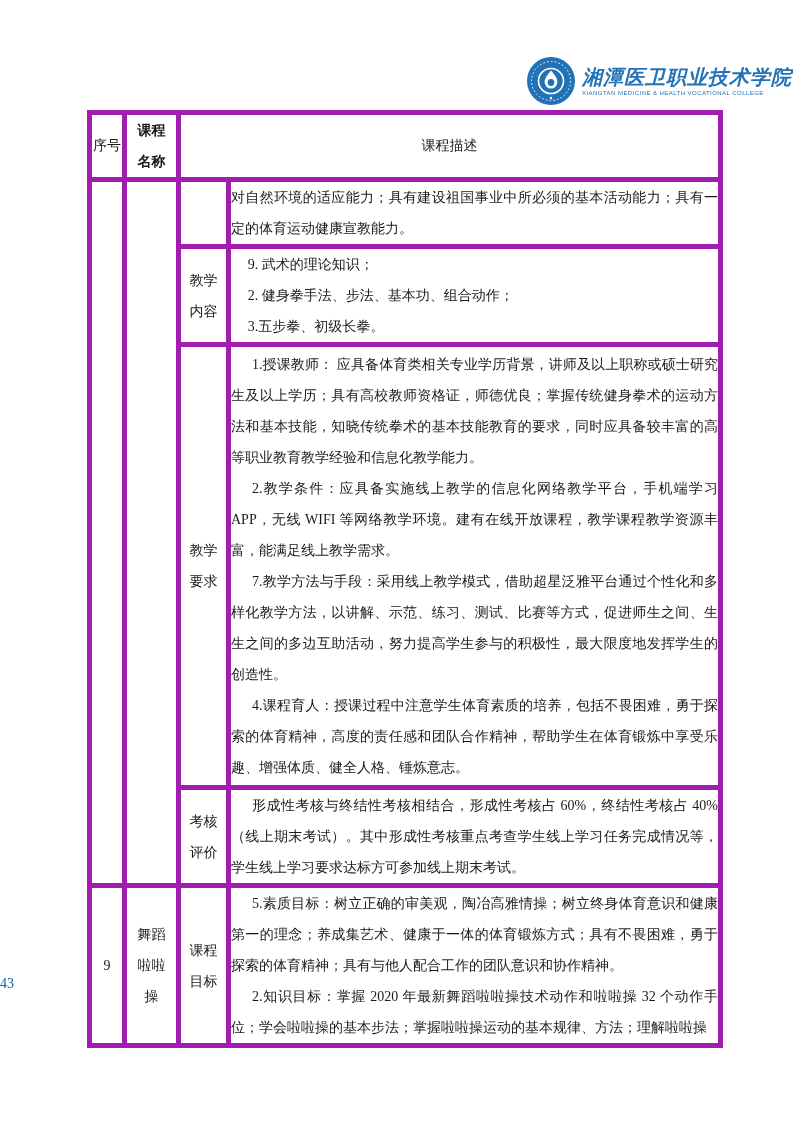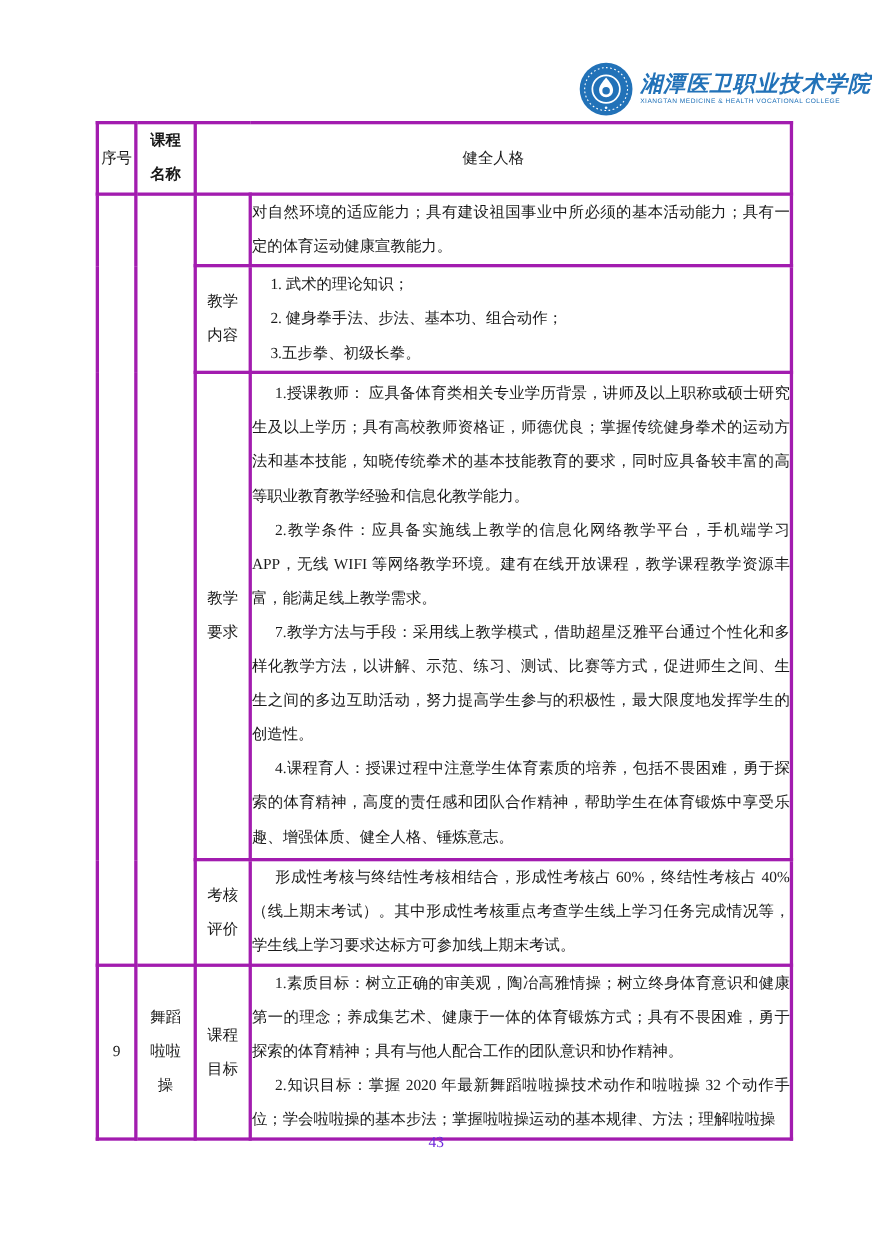--- a/index.html
+++ b/index.html
@@ -12,21 +12,21 @@
   .emblem { width:50px; height:50px; flex:0 0 auto; }
   .logo-text { margin-left:6px; display:flex; flex-direction:column; }
   .logo-cn { font-size:20px; font-weight:bold; font-style:italic; color:#2272b8;
     letter-spacing:1px; line-height:24px; white-space:nowrap; }
   .logo-en { font-size:6px; color:#2272b8; letter-spacing:0.45px; line-height:9px;
     white-space:nowrap; font-family:"Liberation Sans","DejaVu Sans",sans-serif; }
 
   
   table.doc { position:absolute; left:87px; top:110px; width:631px;
     border-collapse:collapse; table-layout:fixed; }
-  table.doc td, table.doc th { border:3px solid #a21caf; padding:0; vertical-align:middle;
+  table.doc td, table.doc th { border:5px solid #a21caf; padding:0; vertical-align:middle;
     font-size:14px; font-weight:normal; }
   .c-seq   { width:35px; }
   .c-name  { width:54px; }
   .c-label { width:50px; }
   .c-desc  { width:492px; }
 
   th.hdr { font-weight:bold; text-align:center; height:60px; font-size:14px; }
   .two-line { width:32px; margin:0 auto; line-height:31px; text-align:center; }
 
   td.labelcell { font-weight:bold; text-align:center; vertical-align:middle;margin-left:35px; }
@@ -37,22 +37,22 @@
   td.center { text-align:center; }
   .coursename { width:30px; margin:0 auto; line-height:31px; text-align:center; font-weight:normal; }
 
   .h-row1   { height:63px; }
   .h-row2   { height:97px; }
   .h-row3   { height:443px; }
   .h-row4   { height:93px; }
   .h-row9   { height:156px; }
 
   
-  .page-number { position:absolute; left:0; right:0; top:1032px; text-align:center;
-    font-size:14px; color:#6d28d9; }
+  .page-number { position:absolute; left:0; right:0; top:976px; 
+    font-size:14px; color:#0369a1; }
 </style>
 </head>
 <body>
 
 <div class="page">
 
   <div class="logo-block">
     <svg class="emblem" viewBox="0 0 50 50">
       <circle cx="25" cy="25" r="24" fill="#2272b8"></circle>
       <circle cx="25" cy="25" r="19.5" fill="none" stroke="#ffffff" stroke-width="1" stroke-dasharray="1.6 2.2"></circle>
@@ -77,39 +77,39 @@
 
     <tbody>
         <tr>
       <th class="hdr">
         <span>序号</span>
       </th>
       <th class="hdr">
         <div class="two-line" style="font-weight:bold">课程名称</div>
       </th>
       <th class="hdr" colspan="2">
-        <span>健全人格</span>
+        <span>课程描述</span>
       </th>
     </tr>
 
     <tr class="h-row1">
       <td rowspan="4"></td>
       <td rowspan="4"></td>
       <td class="labelcell"></td>
       <td class="desccell h-row1">
         <div class="para no-indent">对自然环境的适应能力；具有建设祖国事业中所必须的基本活动能力；具有一定的体育运动健康宣教能力。</div>
       </td>
     </tr>
 
     <tr class="h-row2">
       <td class="labelcell">
         <div class="two-line">教学内容</div>
       </td>
       <td class="desccell h-row2">
-        <div class="para item">1. 武术的理论知识；</div>
+        <div class="para item">9. 武术的理论知识；</div>
         <div class="para item">2. 健身拳手法、步法、基本功、组合动作；</div>
         <div class="para item">3.五步拳、初级长拳。</div>
       </td>
     </tr>
 
     <tr class="h-row3">
       <td class="labelcell">
         <div class="two-line">教学要求</div>
       </td>
       <td class="desccell h-row3">
@@ -133,21 +133,21 @@
       <td class="center">
         <span>9</span>
       </td>
       <td>
         <div class="coursename">舞蹈啦啦操</div>
       </td>
       <td class="labelcell">
         <div class="two-line">课程目标</div>
       </td>
       <td class="desccell h-row9">
-        <div class="para">1.素质目标：树立正确的审美观，陶冶高雅情操；树立终身体育意识和健康第一的理念；养成集艺术、健康于一体的体育锻炼方式；具有不畏困难，勇于探索的体育精神；具有与他人配合工作的团队意识和协作精神。</div>
+        <div class="para">5.素质目标：树立正确的审美观，陶冶高雅情操；树立终身体育意识和健康第一的理念；养成集艺术、健康于一体的体育锻炼方式；具有不畏困难，勇于探索的体育精神；具有与他人配合工作的团队意识和协作精神。</div>
         <div class="para">2.知识目标：掌握 2020 年最新舞蹈啦啦操技术动作和啦啦操 32 个动作手位；学会啦啦操的基本步法；掌握啦啦操运动的基本规律、方法；理解啦啦操</div>
       </td>
     </tr>
   </tbody>
     </table>
 
   <div class="page-number">43</div>
 
 </div>
 

